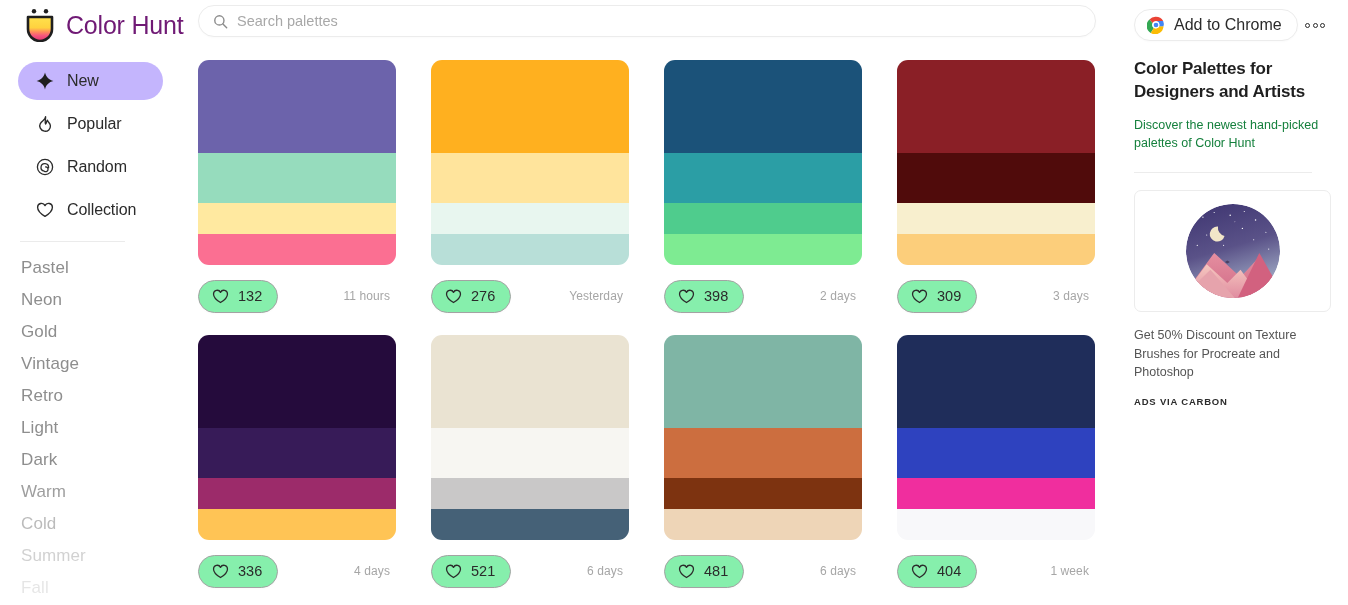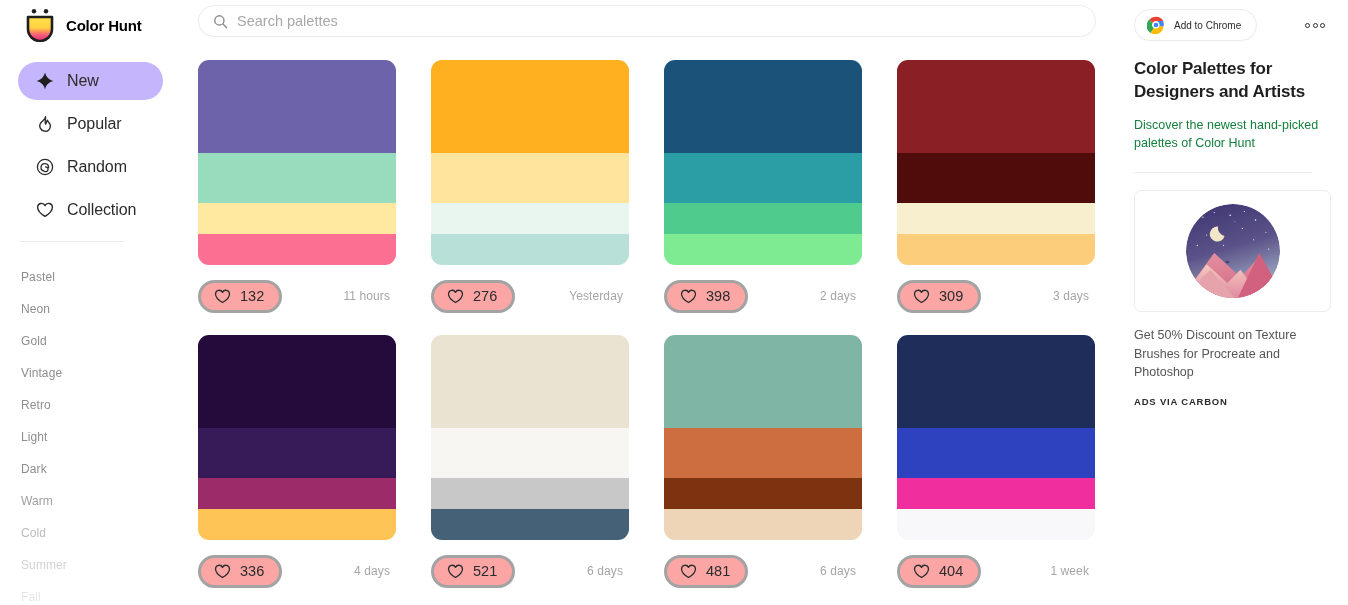--- a/index.html
+++ b/index.html
@@ -17,22 +17,22 @@
     width: 1348px; height: 50px;
     background: #fff;
     display: flex; align-items: center;
   }
   #brand {
     display: flex; align-items: center; gap: 11px;
     margin-left: 25px; width: 168px;
   }
   #logo-mark { width: 30px; height: 34px; flex: none; }
   #brand-name {
-    font-size: 15px; font-weight: 700; letter-spacing: -0.2px;
-    color: #000000; white-space: nowrap;
+    font-size: 25px; font-weight: 400; letter-spacing: -0.2px;
+    color: #701a75; white-space: nowrap;
   }
 
   #search-wrap {
     position: absolute; left: 198px; top: 5px;
     width: 898px; height: 32px;
     border: 1px solid #ececec; border-radius: 17px;
     background: #fff;
     display: flex; align-items: center; padding: 0 14px;
     box-shadow: 0 1px 2px rgba(0,0,0,.02);
   }
@@ -42,21 +42,21 @@
     font-family: "Liberation Sans", sans-serif; color: #3a3a3a;
     background: transparent;
   }
   #search-input::placeholder { color: #a8a8a8; }
 
   #chrome-btn {
     position: absolute; left: 1134px; top: 9px;
     height: 32px; display: flex; align-items: center; gap: 9px;
     padding: 0 15px 0 12px;
     border: 1px solid #ececec; border-radius: 17px; background: #fff;
-    font-size: 10px; color: #2b2b2b; cursor: pointer;
+    font-size: 16px; color: #2b2b2b; cursor: pointer;
     box-shadow: 0 1px 2px rgba(0,0,0,.02);
   }
   #chrome-logo { width: 18px; height: 18px; flex: none; }
   #dots-btn {
     position: absolute; left: 1301px; top: 15px;
     width: 28px; height: 20px; display: flex; align-items: center;
     justify-content: center; gap: 2.5px; cursor: pointer; background: none;
     border: 0;
   }
   #dots-btn i {
@@ -77,22 +77,22 @@
   .nav-item.active { background: #c4b5fd; text-align: center; }
   .nav-item .ico { width: 18px; height: 18px; flex: none; display: block; }
   .nav-label { font-size: 16px; color: #2b2b2b; letter-spacing: -.1px; }
 
   #tag-divider {
     width: 105px; height: 1px; background: #ebebeb;
     margin: 12px 0 10px 2px;
   }
   #tag-list { padding-left: 3px; }
   .tag-item {
-    font-size: 12px; color: #8e8e8e; height: 32px;
-    display: flex; align-items: flex-end; cursor: pointer;
+    font-size: 17px; color: #8e8e8e; height: 32px;
+    display: flex; align-items: center; cursor: pointer;
     letter-spacing: .1px;
   }
 
   
   #grid {
     position: absolute; left: 198px; top: 60px;
     width: 905px; height: 545px;
     display: grid;
     grid-template-columns: repeat(4, 198px);
     grid-column-gap: 35px;
@@ -106,21 +106,21 @@
     cursor: pointer;
   }
   .swatch { width: 100%; }
   .card-meta {
     height: 62px; display: flex; align-items: center;
     justify-content: space-between; padding: 0 6px 0 0;
   }
   .like-btn {
     display: flex; align-items: center; gap: 9px;
     height: 33px; padding: 0 15px 0 13px;
-    border: 3px solid #a3a3a3; border-radius: 17px; background: #fca5a5;
+    border: 1px solid #a3a3a3; border-radius: 17px; background: #86efac;
     cursor: pointer; box-shadow: 0 1px 2px rgba(0,0,0,.02);
   }
   .heart-icon { width: 17px; height: 17px; flex: none; display: block; }
   .like-count { font-size: 14.5px; color: #2b2b2b; }
   .time-label { font-size: 12px; color: #a6a6a6; letter-spacing: .1px; }
 
   
   #right-panel {
     position: absolute; left: 1134px; top: 58px;
     width: 214px; height: 547px;

